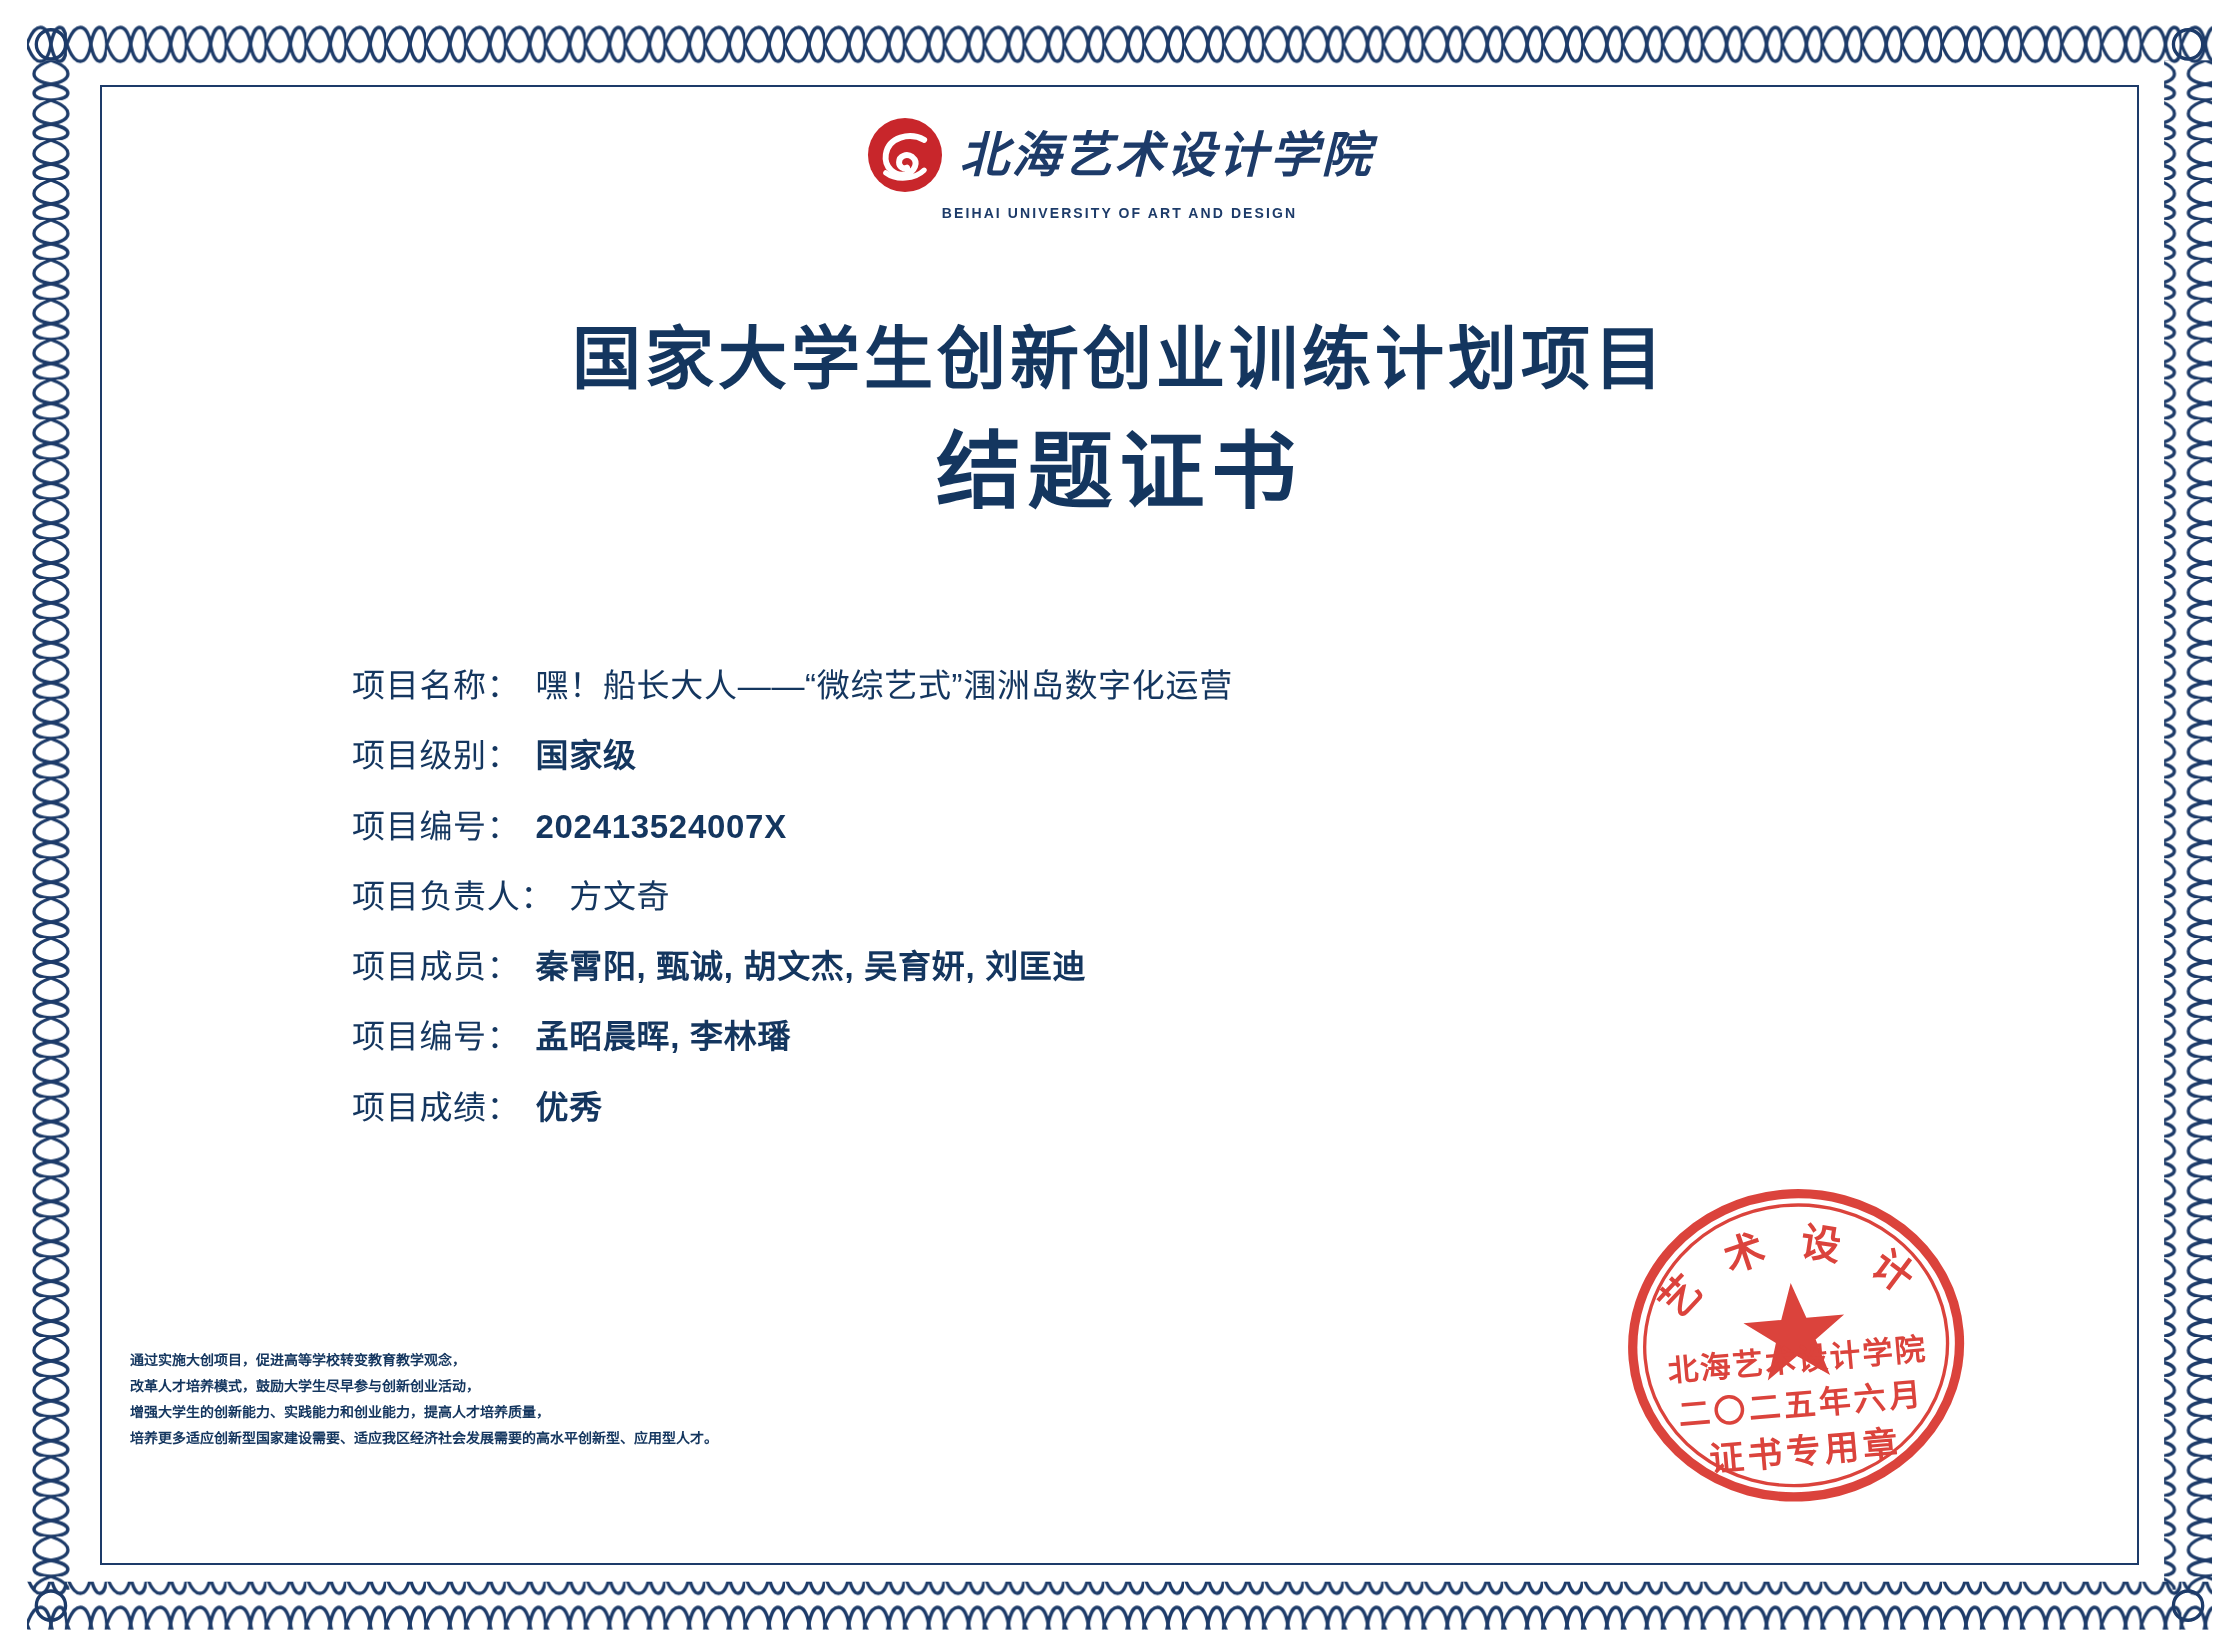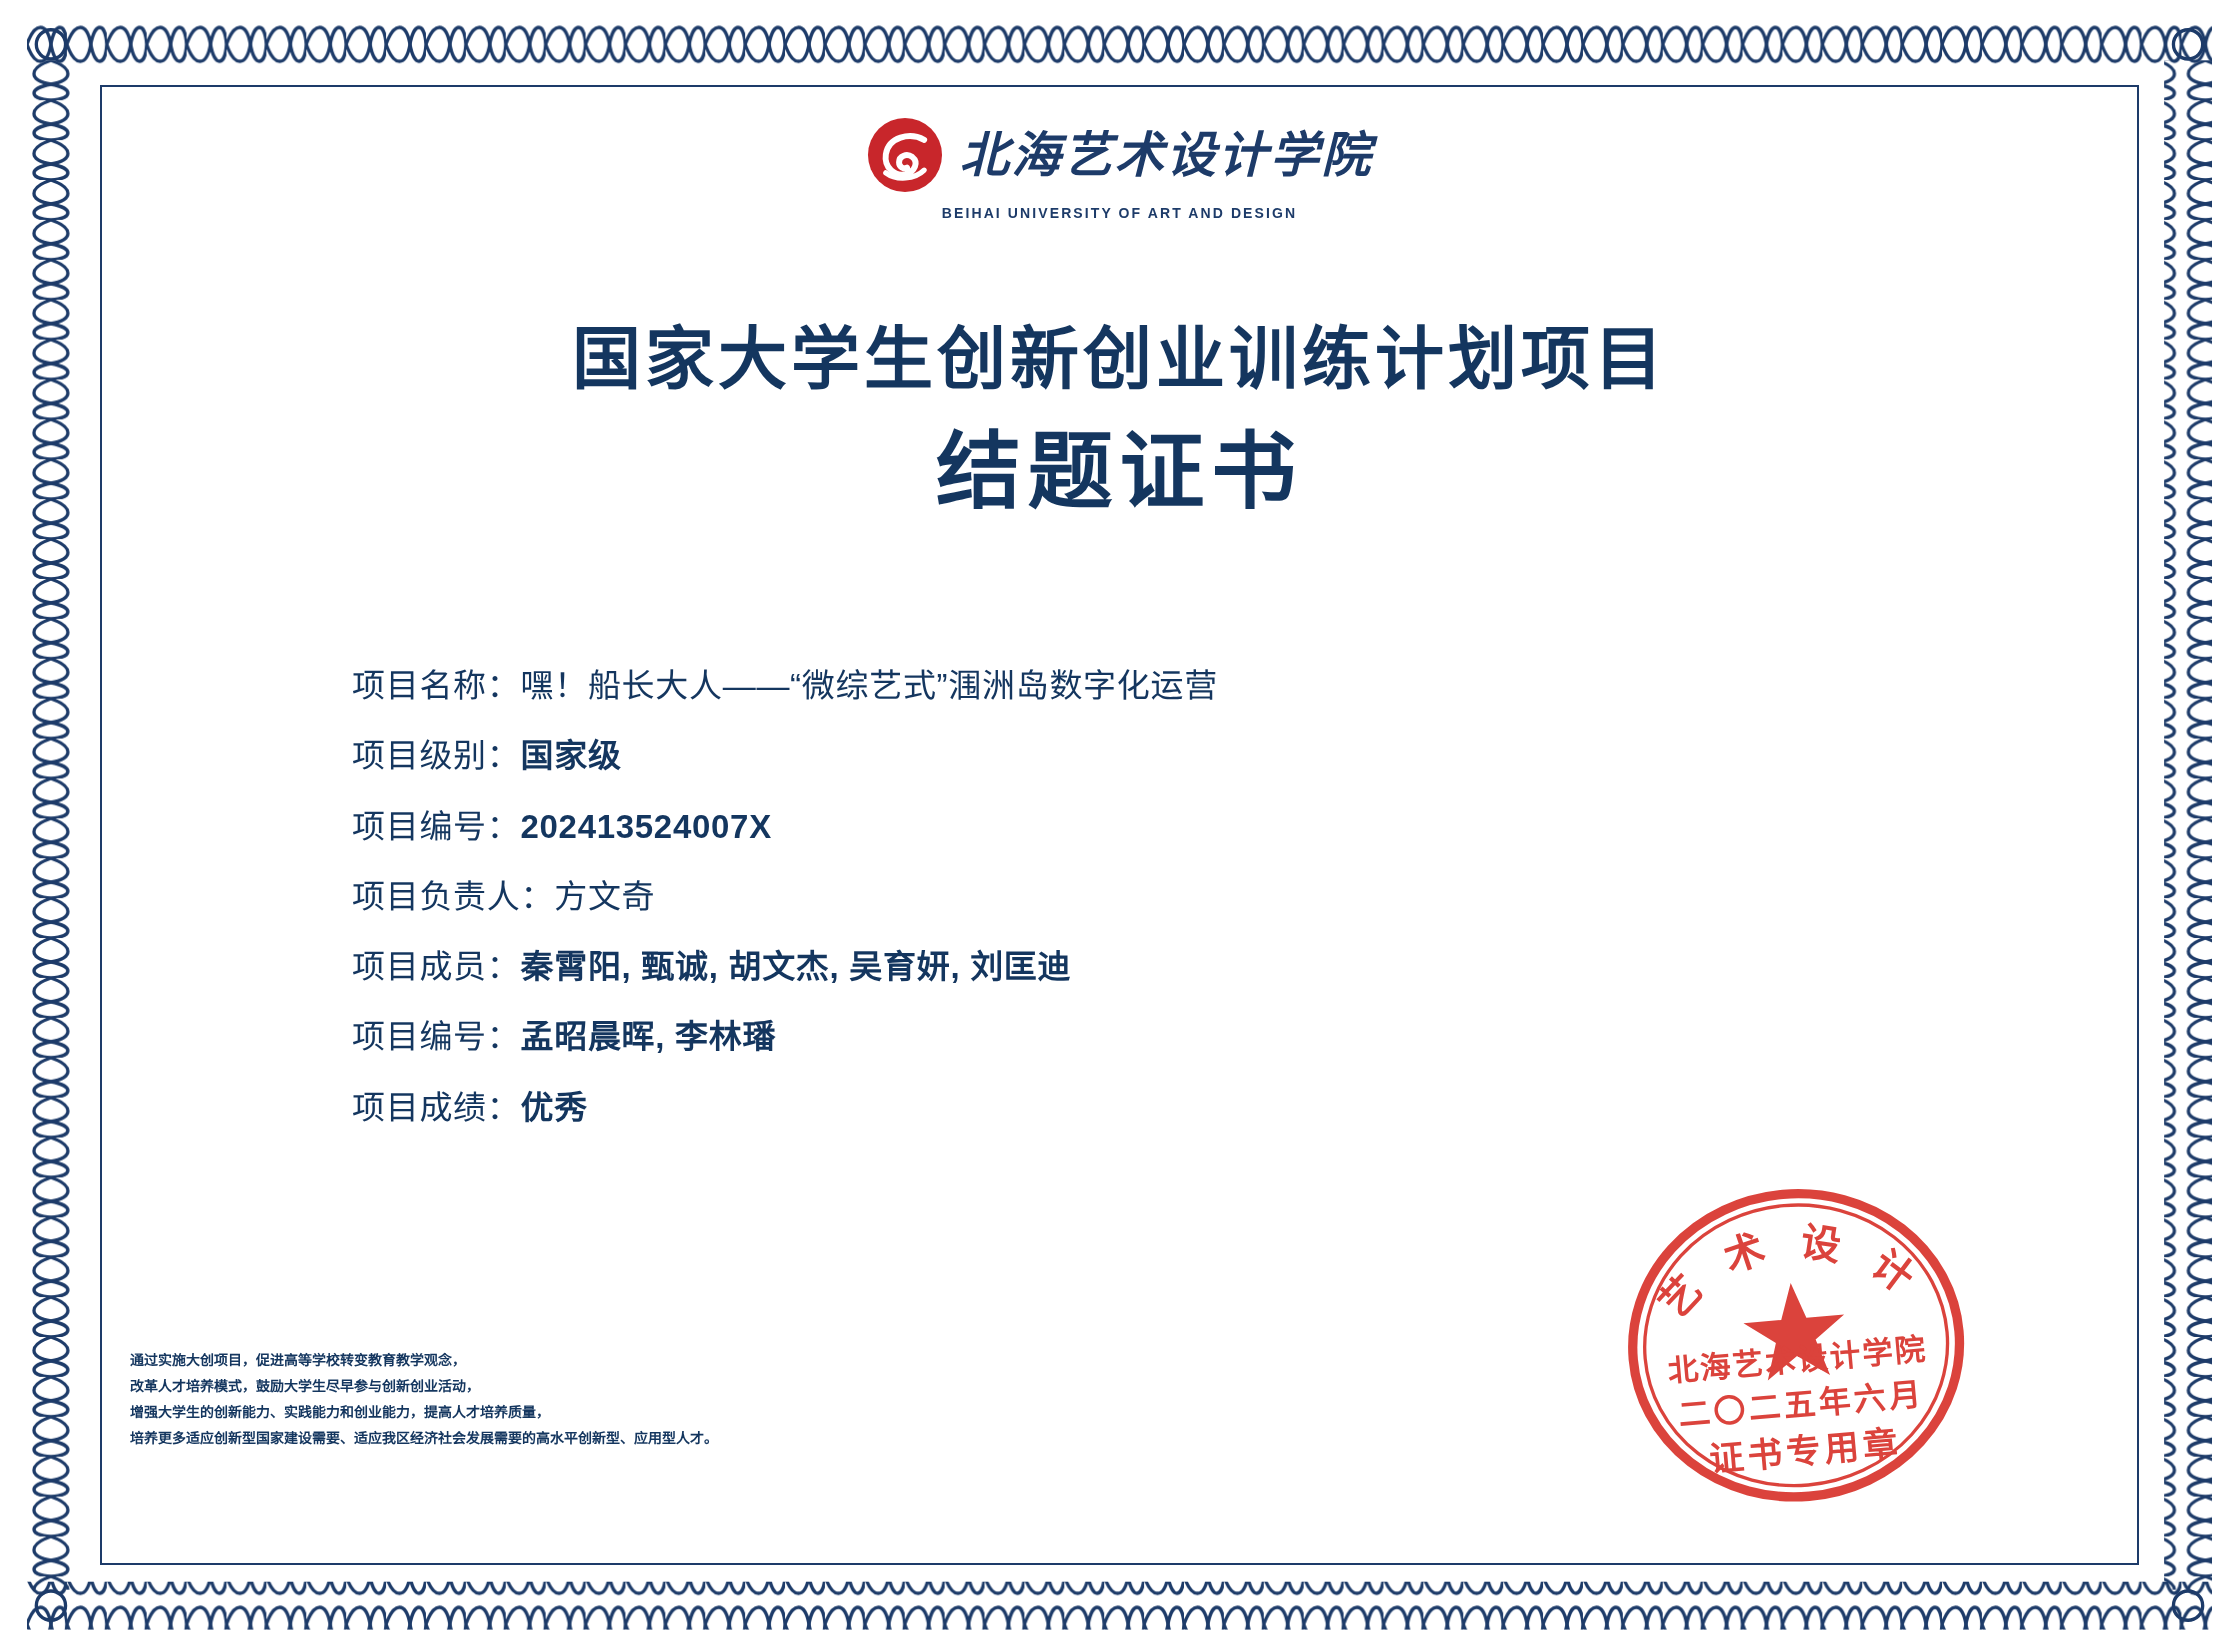--- a/index.html
+++ b/index.html
@@ -127,20 +127,21 @@
     width: 1563px;
   }
   .field-row {
     display: flex;
     align-items: flex-start;
     margin-bottom: 29px;
     font-size: 33px;
     line-height: 1.25;
     color: #14365f;
     white-space: nowrap;
+    gap: 15px;
   }
   .field-label {
     font-family: "Liberation Sans", "DejaVu Sans", sans-serif;
     font-weight: normal;
     letter-spacing: 0.7px;
   }
   .field-value {
     font-family: "Liberation Sans", "DejaVu Sans", sans-serif;
     font-weight: bold;
     letter-spacing: 0.7px;

